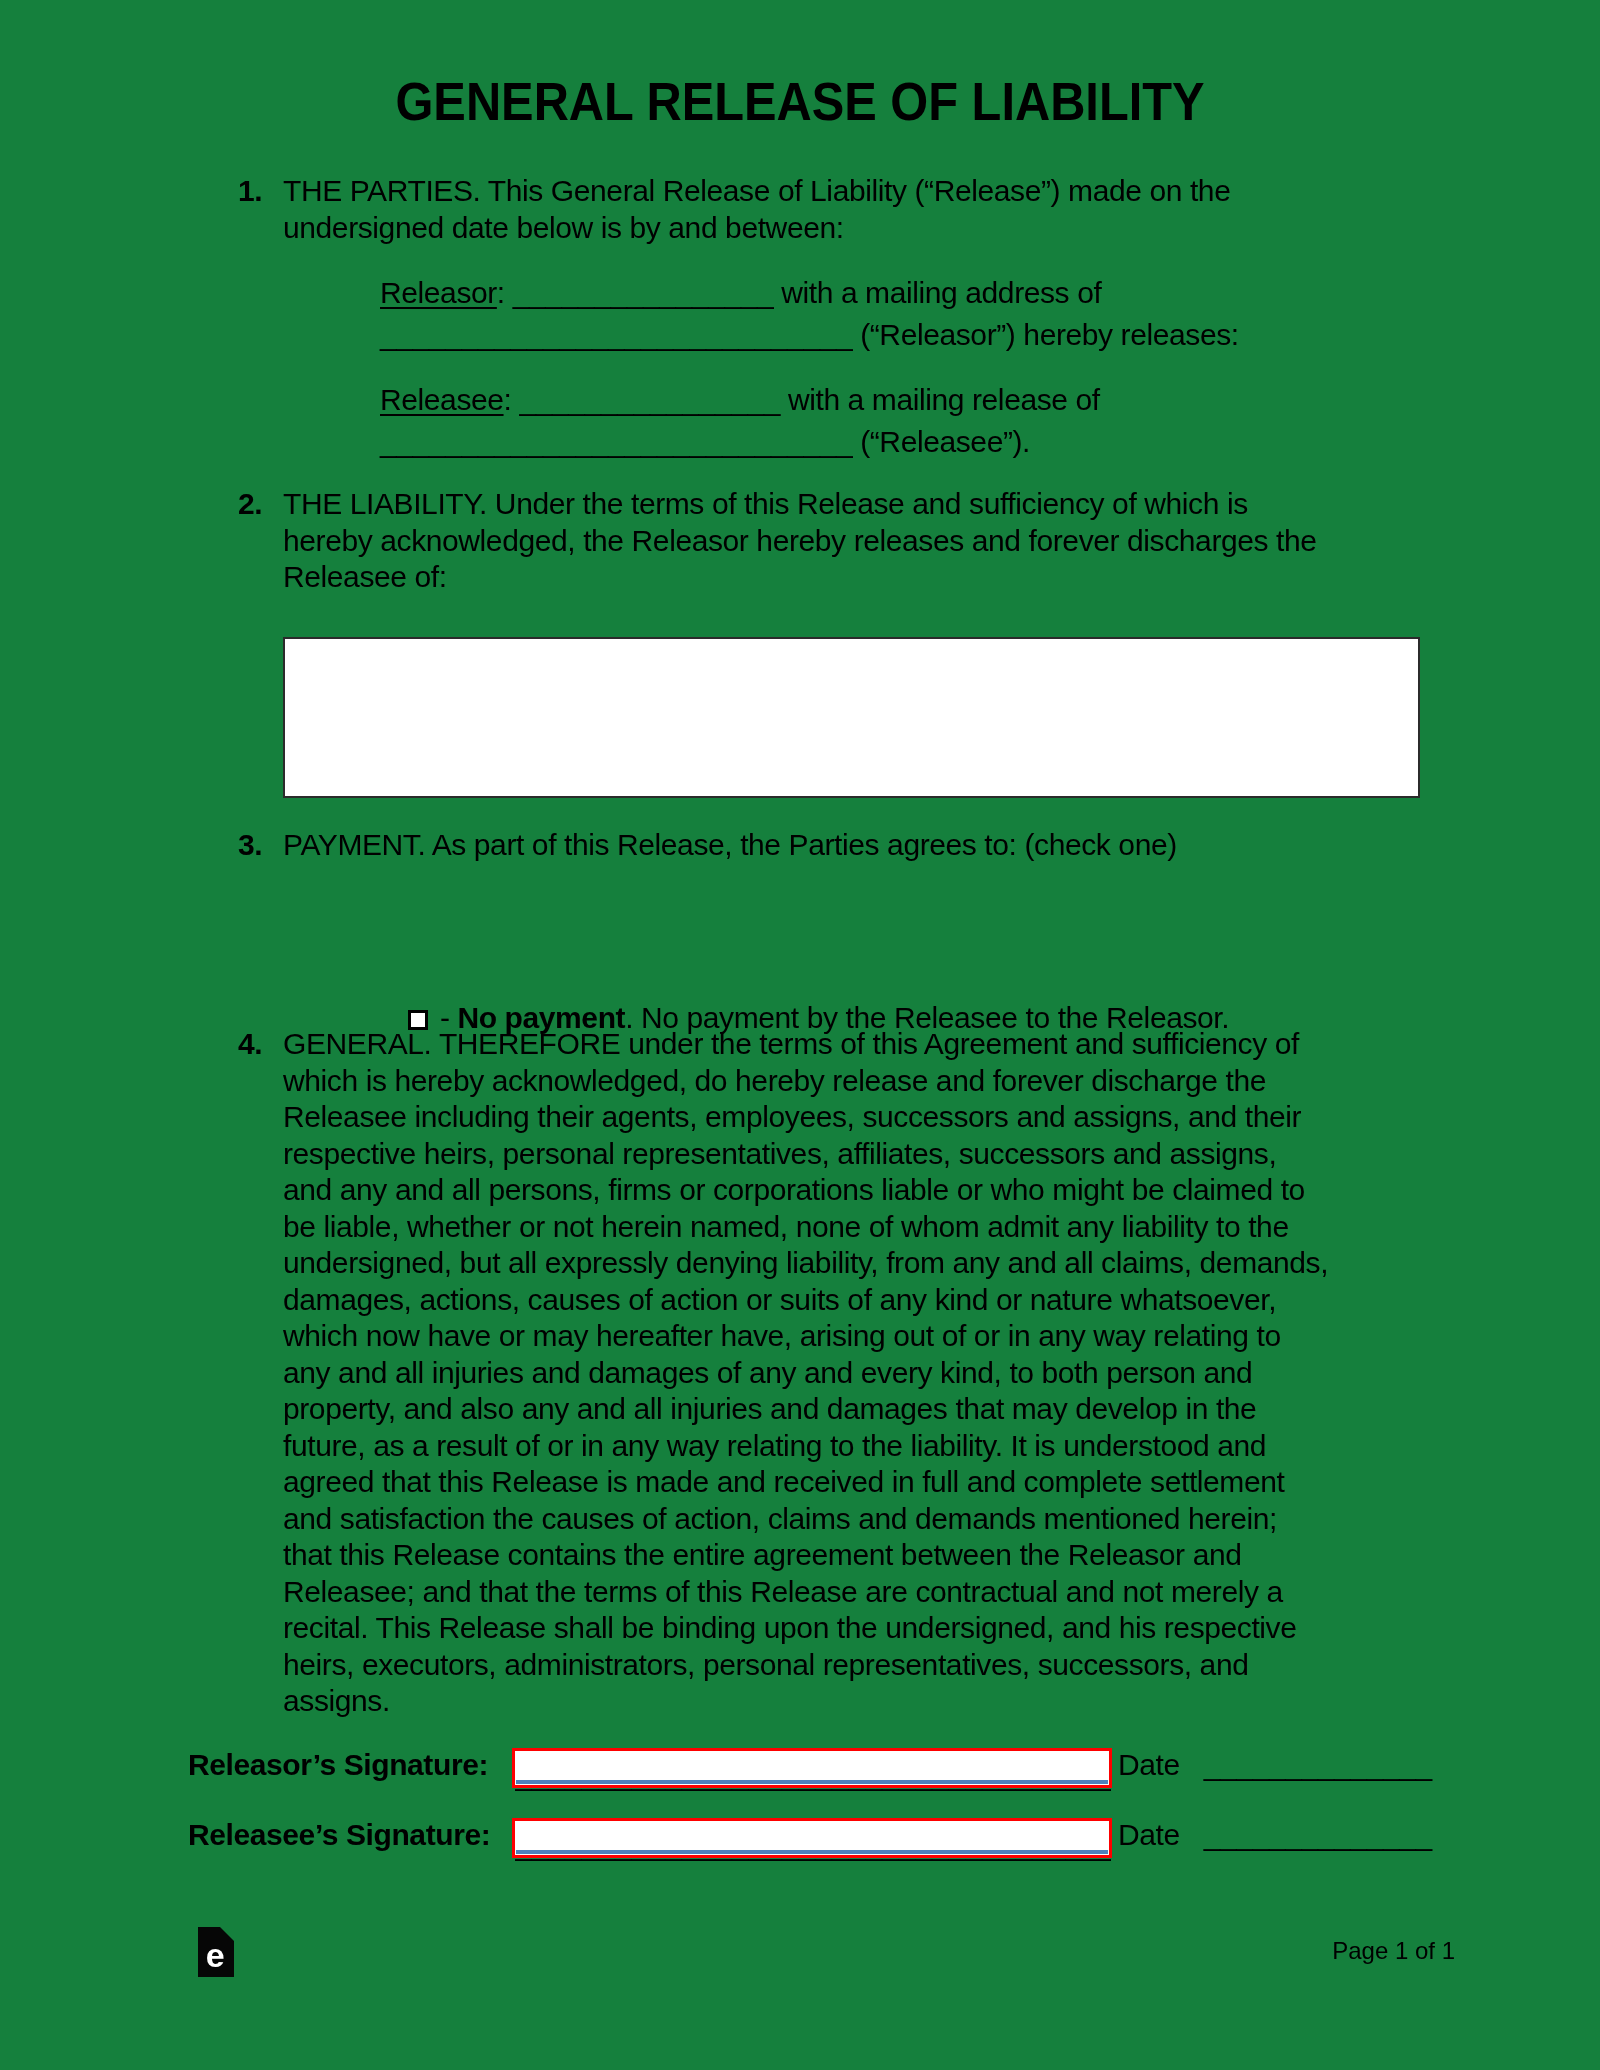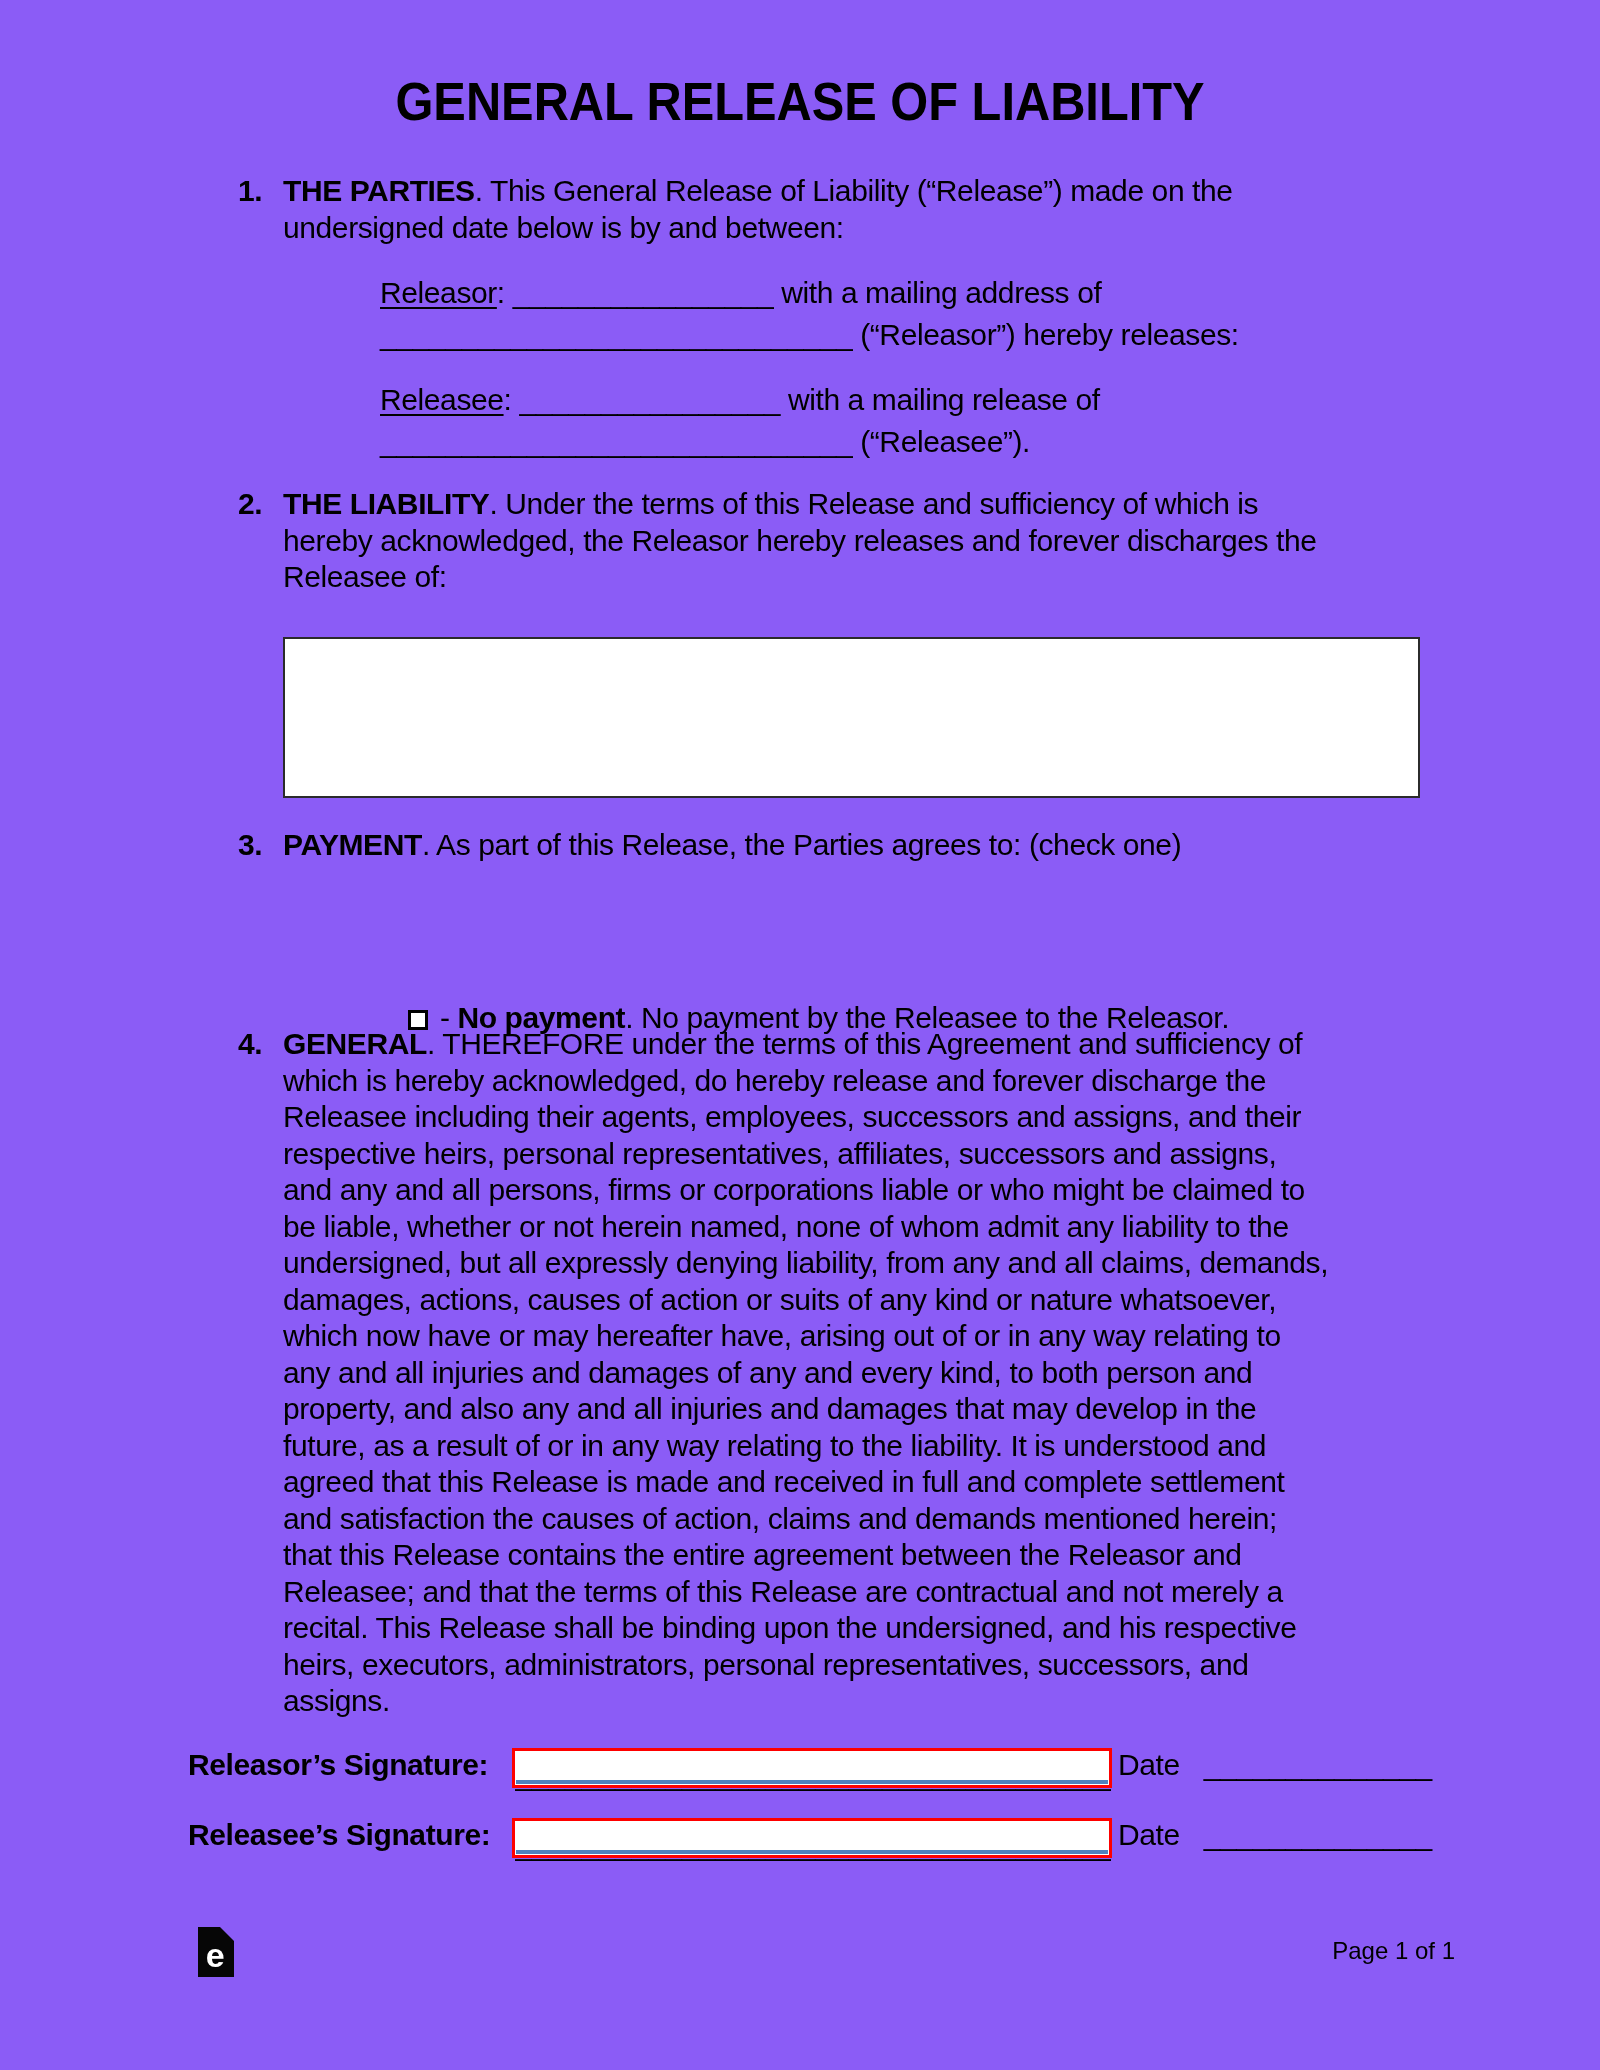--- a/index.html
+++ b/index.html
@@ -1,36 +1,36 @@
 <!DOCTYPE html>
 <html><head>
 <meta charset="utf-8">
 <style>
   * { margin:0; padding:0; box-sizing:border-box; }
   html,body { background:#ffffff; }
   .page {
     position:relative;
     width:1600px; height:2070px;
-    background:#8b5cf6;
+    background:#15803d;
     font-family:"Liberation Sans", sans-serif;
     font-size:30px; line-height:36.5px;
     color:#000;
     letter-spacing:-0.4px;
     overflow:hidden;
   }
   h1.doc-title {
     position:absolute; top:74px; left:0; width:100%;
     text-align:center;
     font-size:53px; line-height:56px; font-weight:bold;
     letter-spacing:0;
     transform:scaleX(0.92);
   }
   .para { position:absolute; left:283px; width:1230px; white-space:pre; }
   .para .num { position:absolute; left:-45px; top:0; font-weight:bold; }
-  .para b { font-weight:bold; }
+  .para b { font-weight:normal; }
   .indent { left:380px; line-height:42px; }
   .u { text-decoration:underline; text-decoration-thickness:2px; text-underline-offset:4px; }
   .liability-box {
     position:absolute; left:283px; top:637px;
     width:1137px; height:161px;
     border:2px solid #2b2b2b; background:#fff;
   }
   .options { position:absolute; left:378px; top:908px; white-space:pre; line-height:44px; }
   .opt { display:block;padding-left:30px; }
   .cbx {

